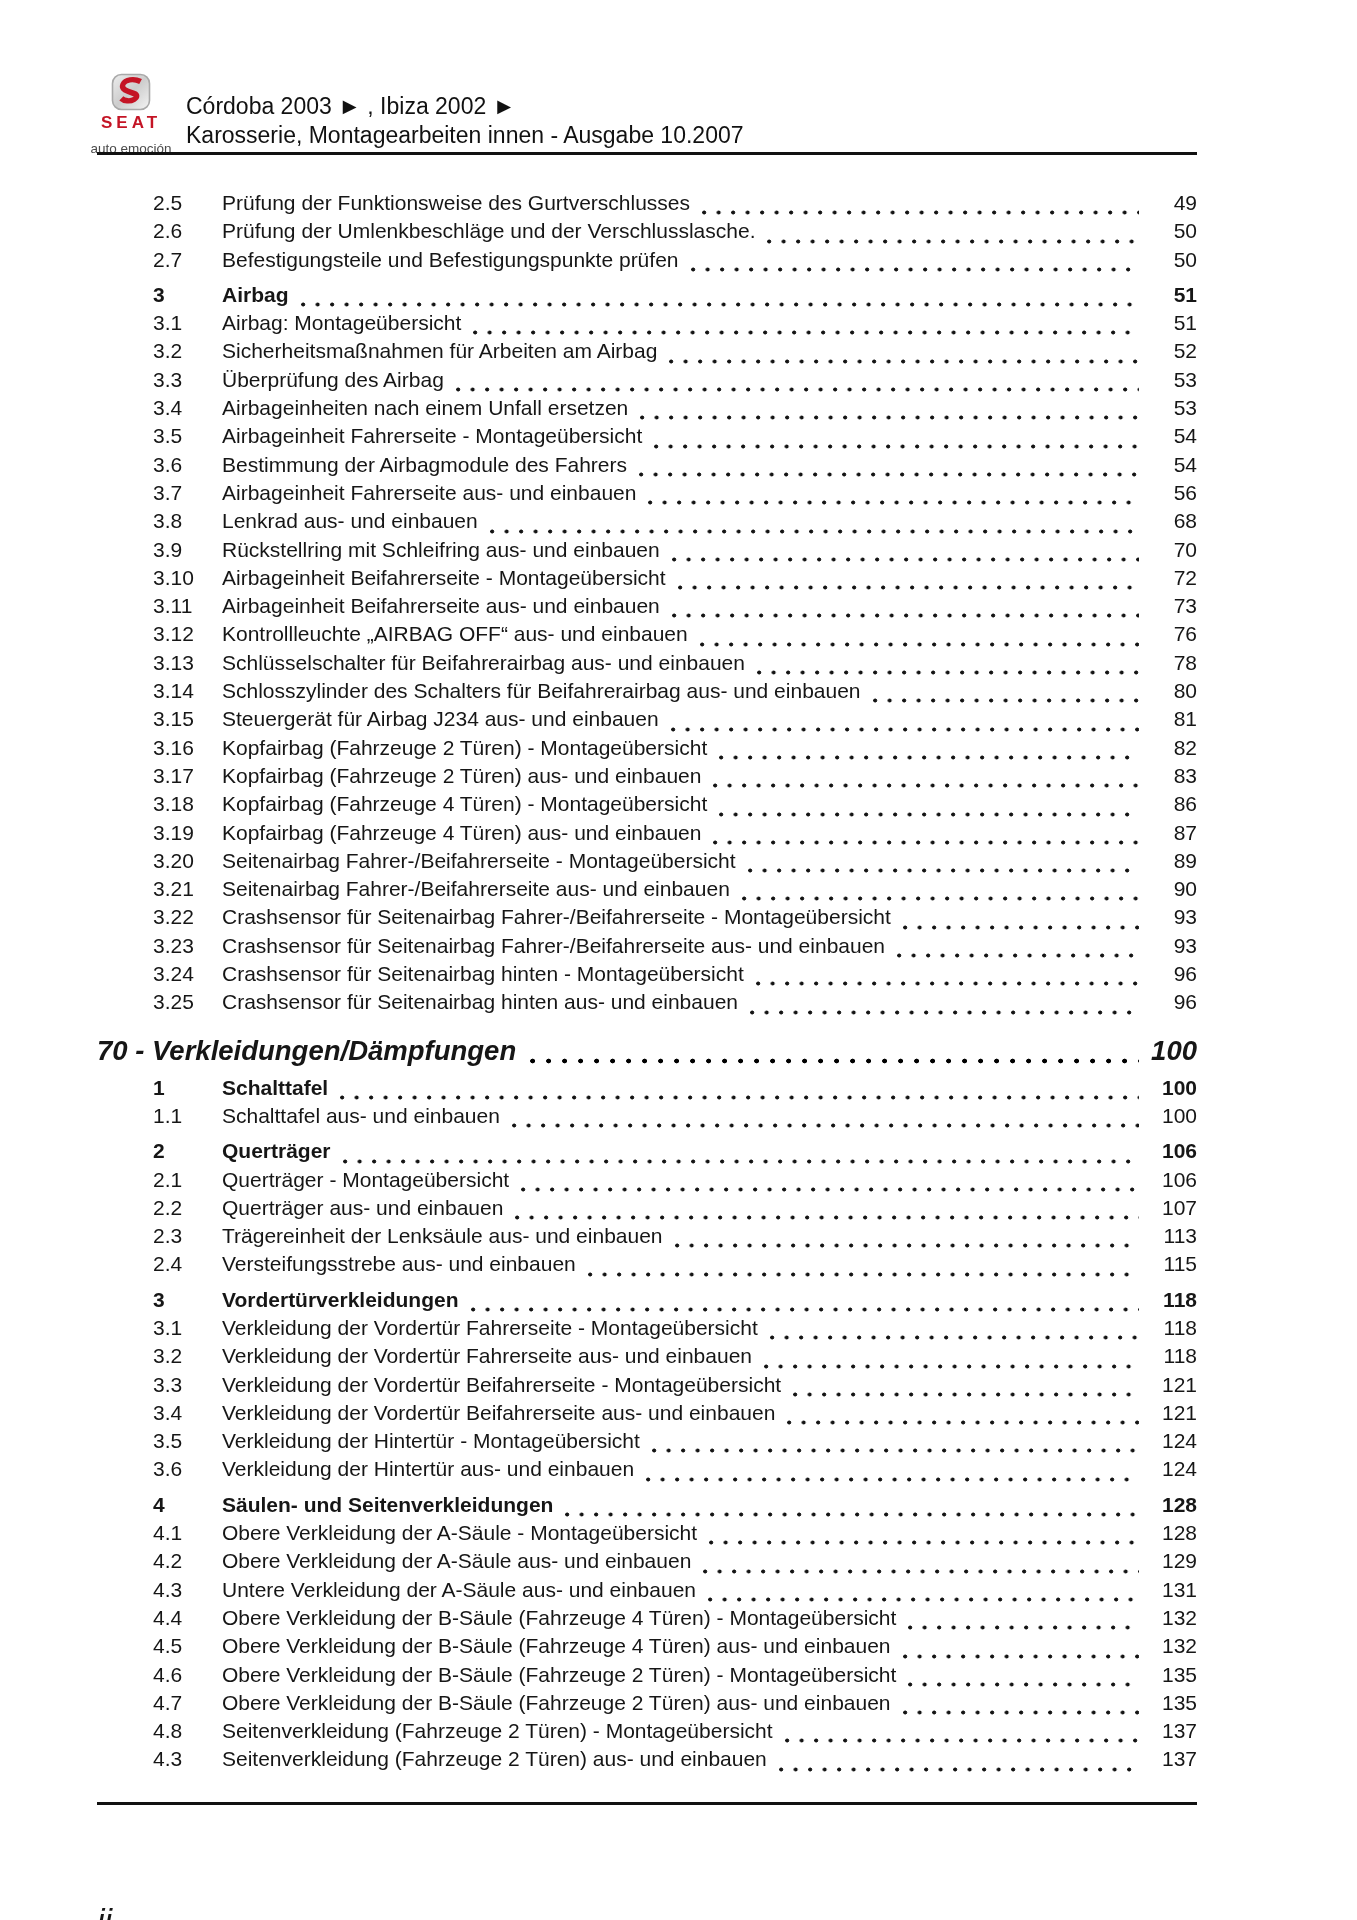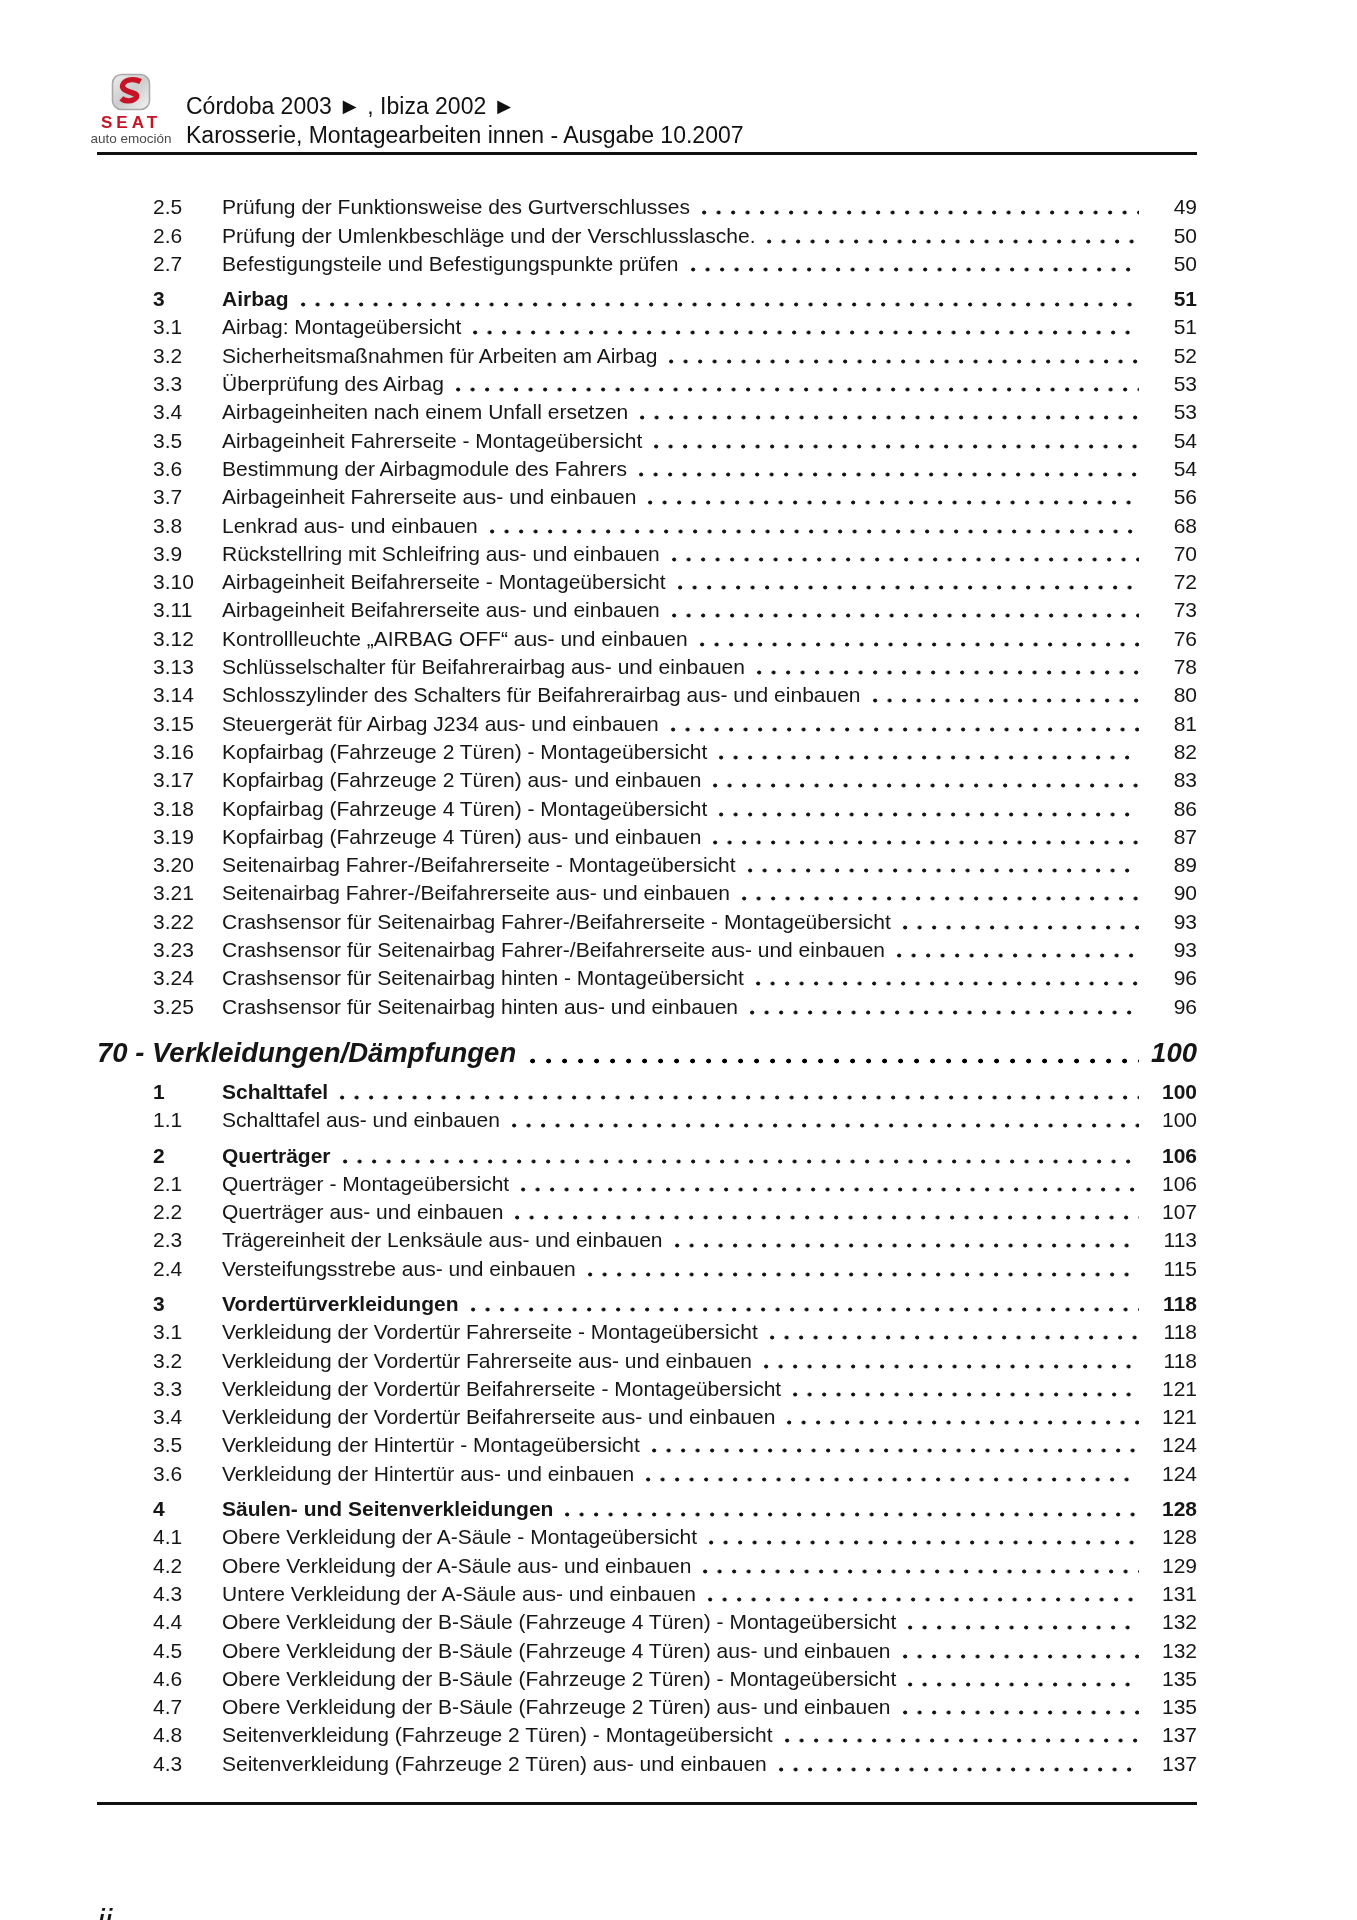--- a/index.html
+++ b/index.html
@@ -14,29 +14,29 @@
   .sheet{position:absolute;inset:0;}
 
   
   .logo{position:absolute;left:88px;top:73px;width:86px;text-align:center;}
   .badge{display:inline-block;}
   .brand{
     color:var(--brand-red,#c41425);
     font-weight:bold;font-size:17px;letter-spacing:4px;
     margin-top:1px;line-height:14px;
   }
-  .tagline{color:var(--tagline-gray,#4a4a4a);font-size:13.5px;line-height:14px;margin-top:2px;}
+  .tagline{color:var(--tagline-gray,#4a4a4a);font-size:13.5px;line-height:14px;margin-top:12px;}
   .htext{position:absolute;left:186px;top:92px;font-size:23px;line-height:29px;color:#111;}
   .rule{position:absolute;left:97px;width:1100px;height:3px;background:#111;}
   .top-rule{top:152px;}
 
   
   .toc{position:absolute;left:97px;top:191px;width:1100px;}
   .row{
-    display:flex;align-items:flex-end;
+    display:flex;align-items:flex-start;
     height:28.3px;font-size:21px;
     padding-left:56px;white-space:nowrap;
   }
   .row .num{flex:none;width:69px;}
   .row .title{flex:none;}
   .row .pg{flex:none;width:50px;text-align:right;}
   .leader{
     flex:1 1 auto;min-width:18px;align-self:flex-end;
     height:5px;margin:0 8px 4px 12px;
     background-image:radial-gradient(circle at 2.2px 2.5px,#141414 1.7px,transparent 2.3px);

